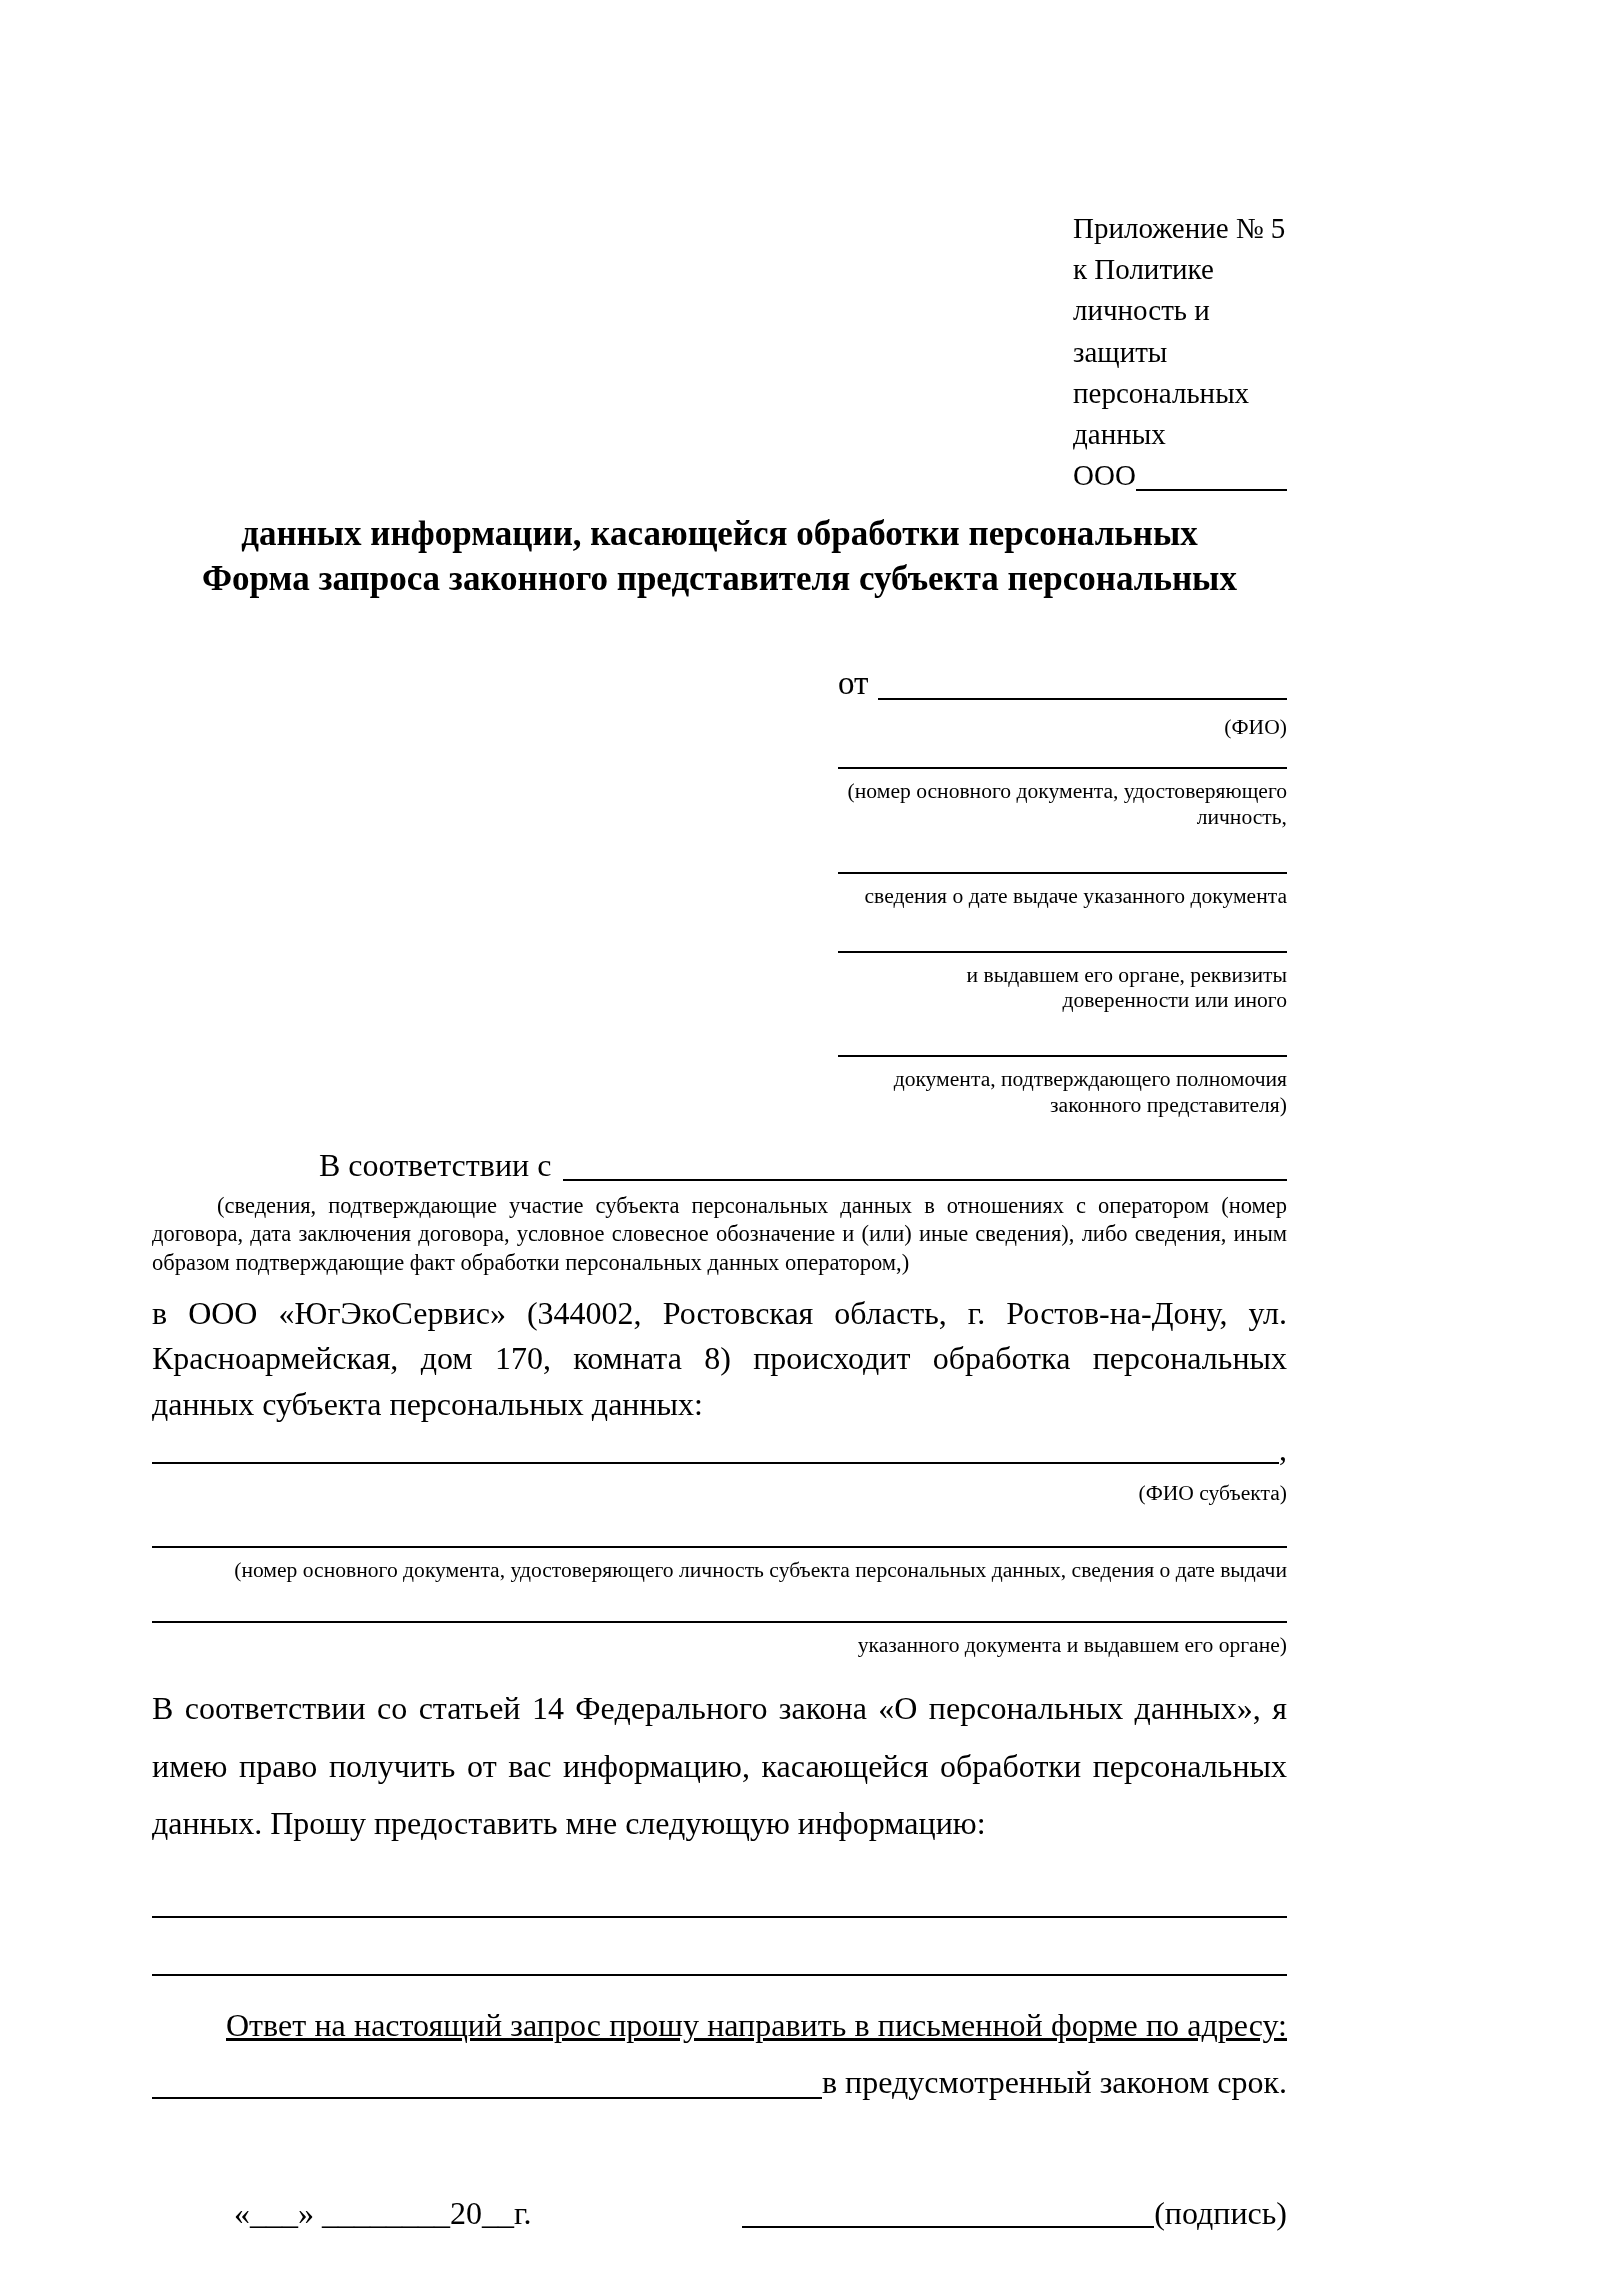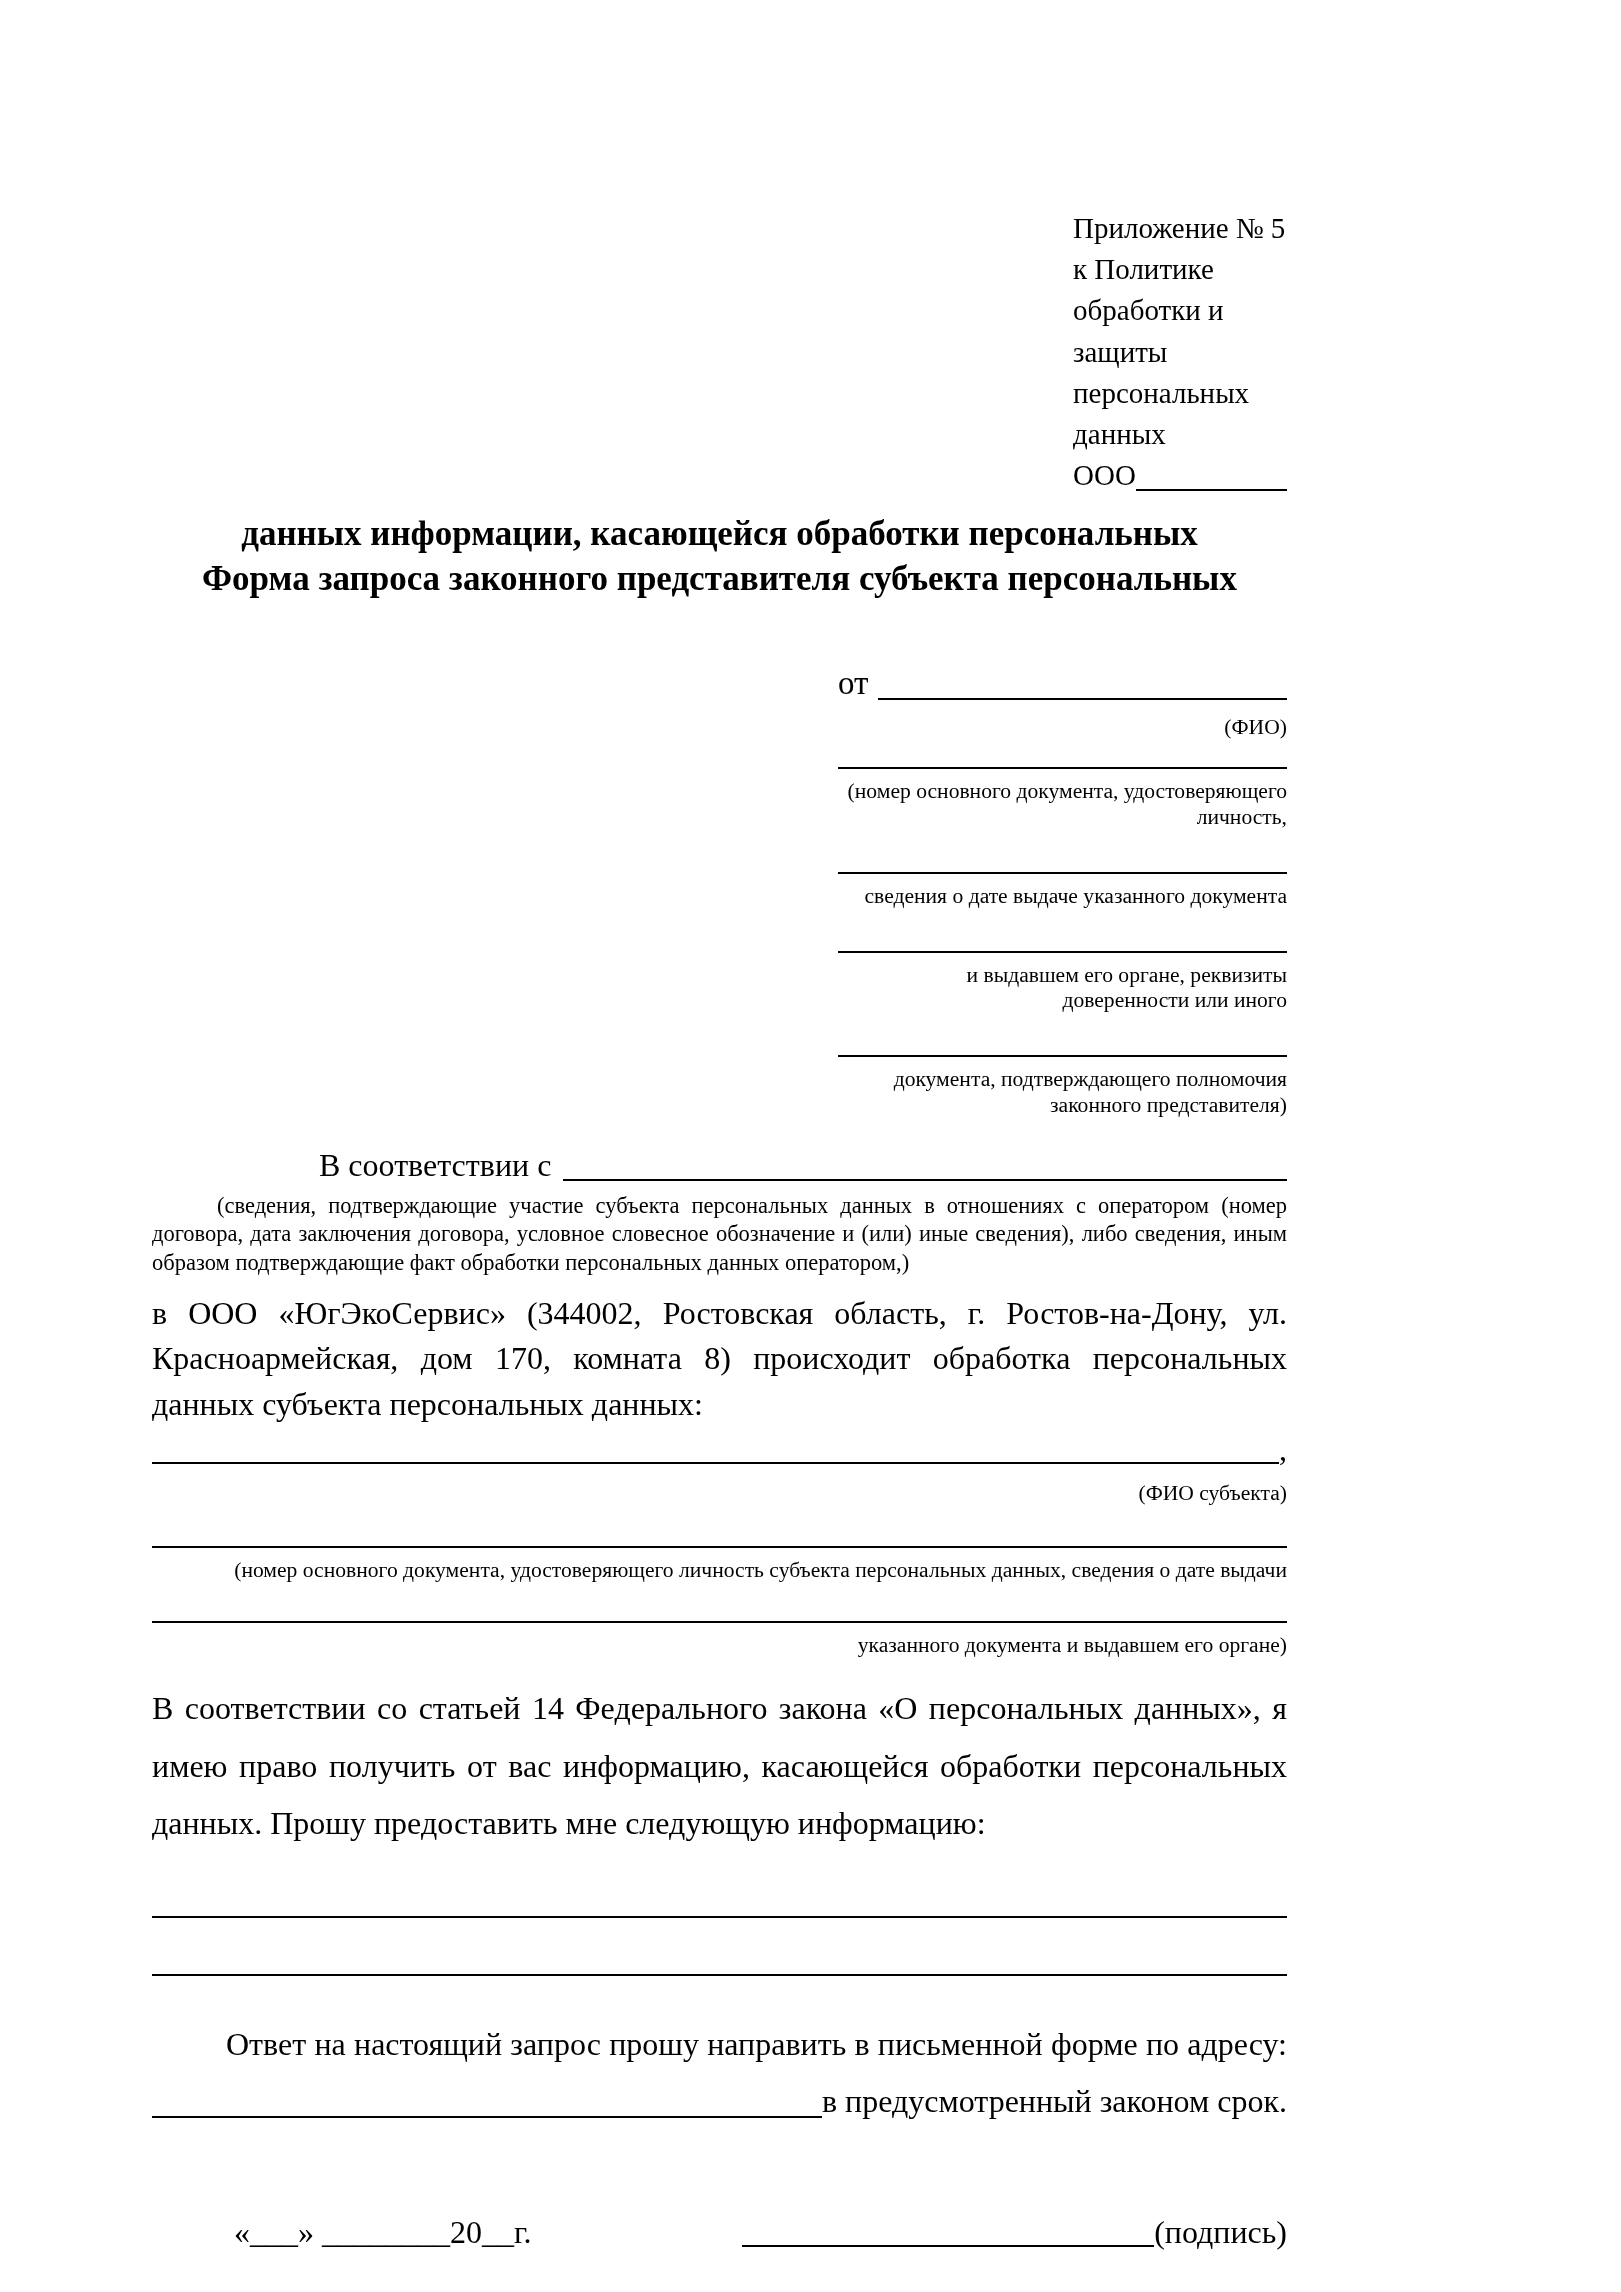--- a/index.html
+++ b/index.html
@@ -93,25 +93,26 @@
   }
   .op-para { margin-top: 13.7px; line-height: 1.42; }
   .comma-row { font-size: 32px; line-height: 1.3; margin-top: 2px; }
   .comma-row .fill { margin-bottom: 6.9px; }
   .subject-rules .rule.a { margin-top: 39px; }
   .subject-rules .rule.b { margin-top: 37px; }
   .law-para { margin-top: 21.6px; line-height: 1.8; }
   .blank-rules .rule.a { margin-top: 63px; }
   .blank-rules .rule.b { margin-top: 56px; }
   .reply-para {
-    margin-top: 46px;
+    margin-top: 27px;
     line-height: 1.4;
     text-indent: 74px;
     text-align: justify;
     text-align-last: justify;
+    text-decoration: underline;
   }
   .addr-row { font-size: 32px; line-height: 1.35; margin-top: 13.7px; align-items: flex-end; }
   .addr-row .fill { margin-bottom: 5.9px; }
   .addr-row .suffix { white-space: nowrap; }
 
   
   .footer {
     margin-top: 88px;
     font-size: 32px;
     line-height: 1.3;
@@ -128,21 +129,21 @@
   }
   .footer .sig-caption { white-space: nowrap; }
 </style>
 </head>
 <body>
 
 <div class="page">
 
   <div class="appendix">
     <div>Приложение № 5</div>
-    <div>к Политике обработки и</div>
+    <div>к Политике личность и</div>
     <div>защиты персональных данных</div>
     <div class="flexline">
       <span>ООО</span>
       <span class="fill"></span>
     </div>
   </div>
 
   <div class="title">
     <div>данных информации, касающейся обработки персональных</div>
     <div>Форма запроса законного представителя субъекта персональных</div>

